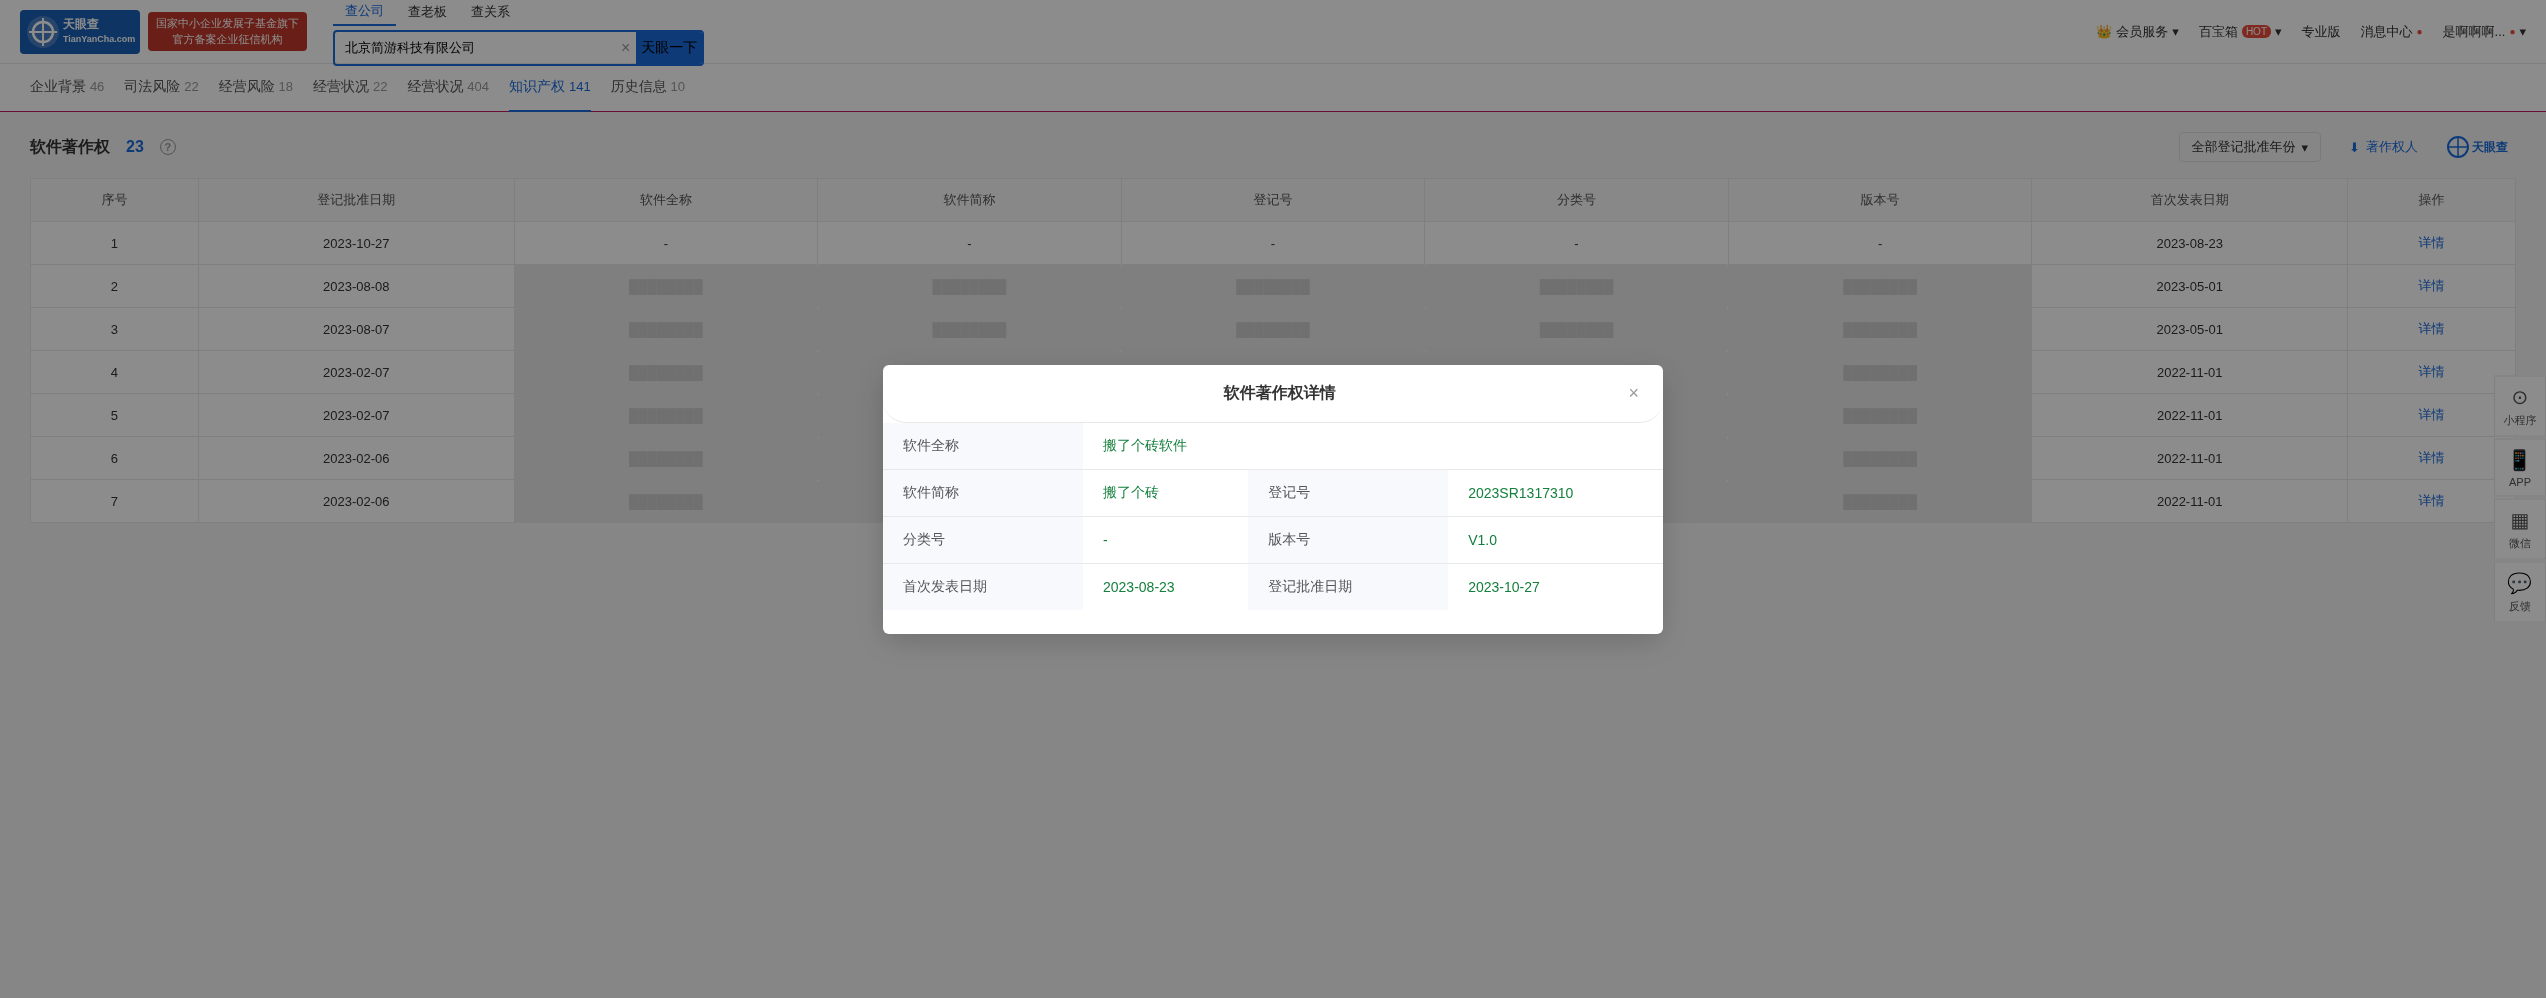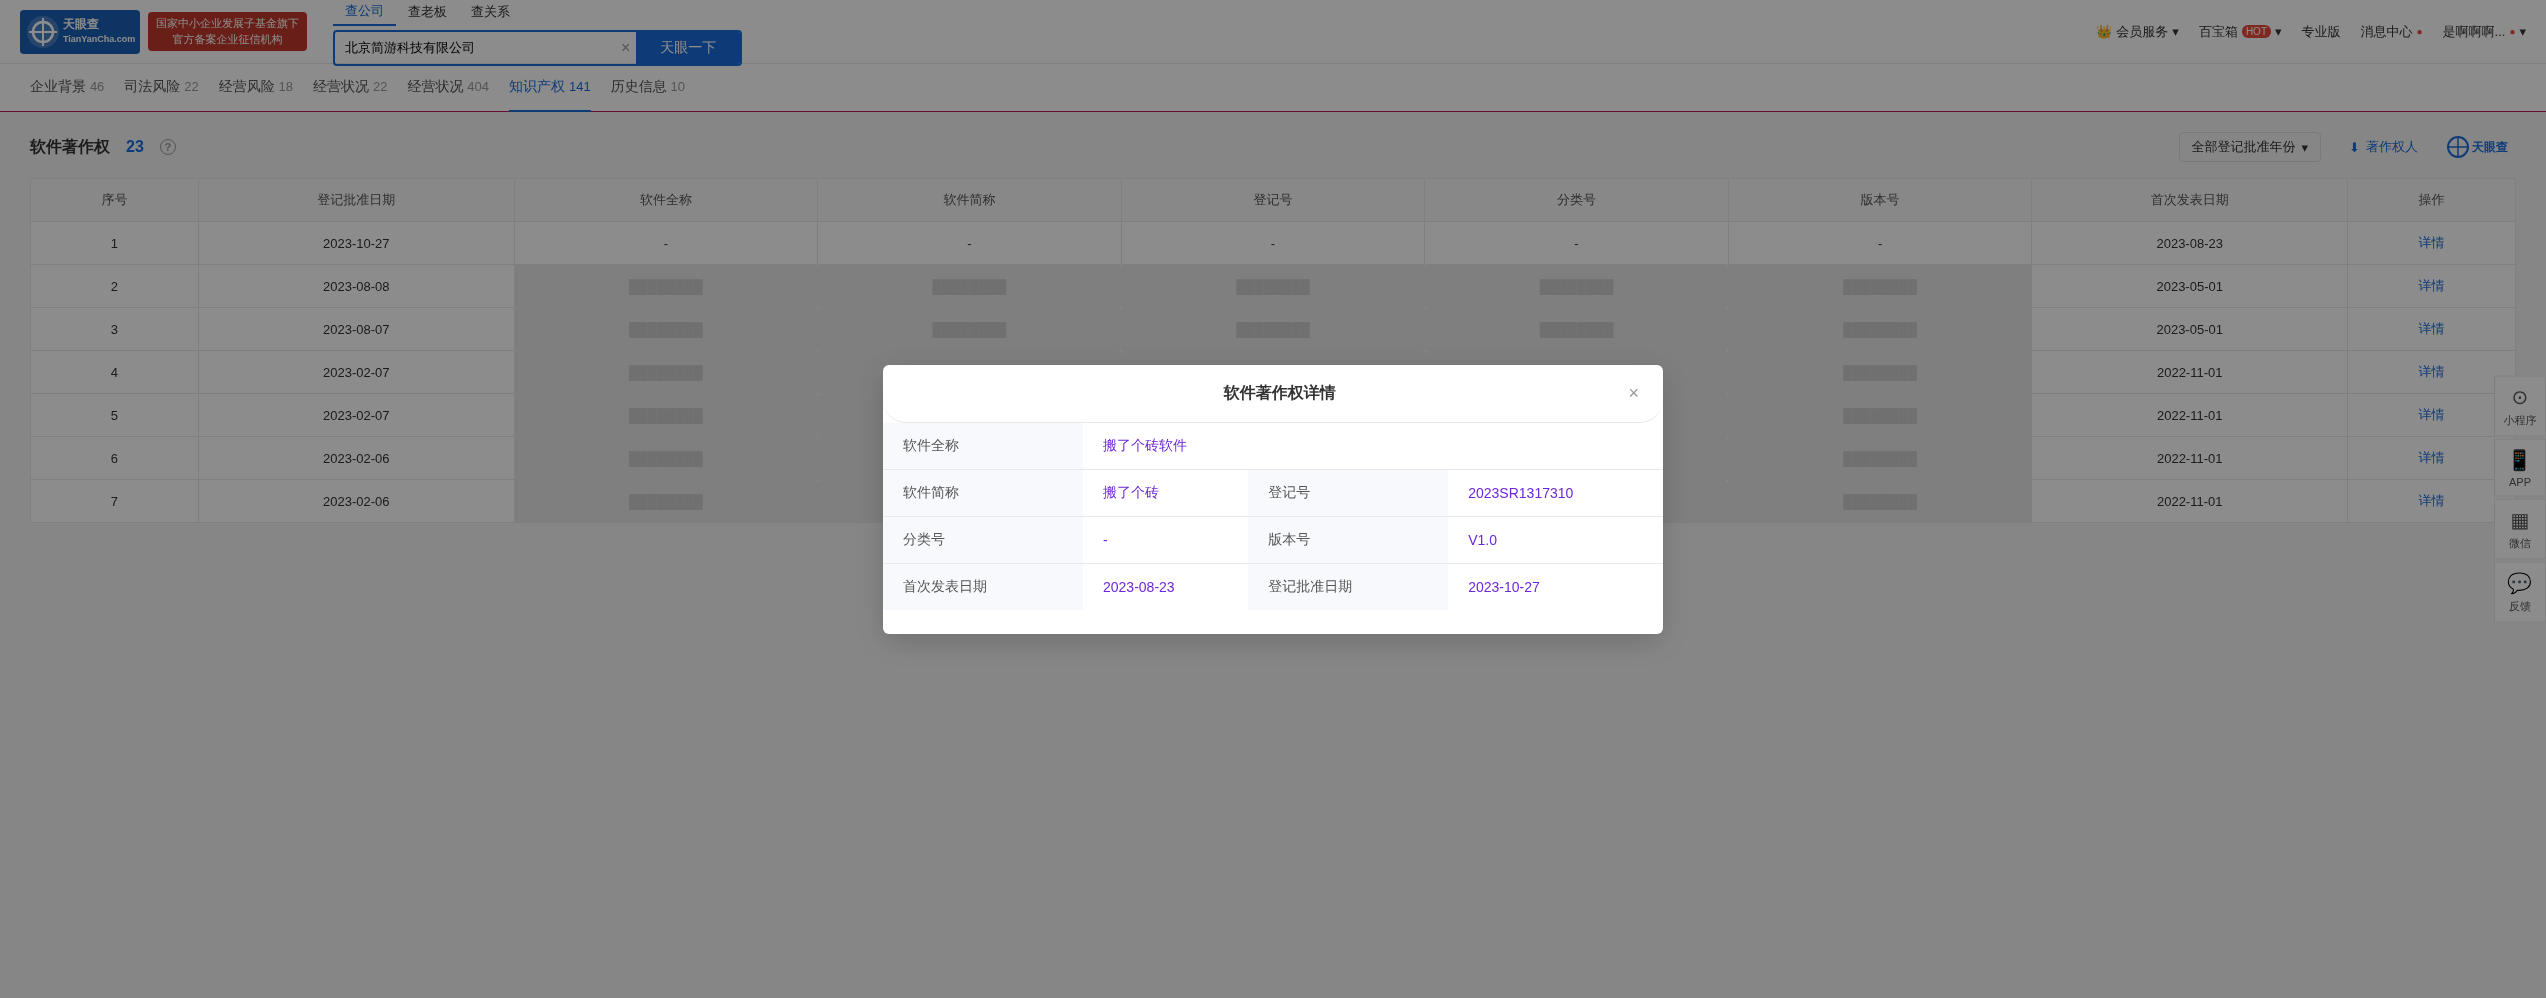--- a/index.html
+++ b/index.html
@@ -10,21 +10,21 @@
     .logo-area { display: flex; align-items: center; gap: 8px; }
     .logo-img { width: 120px; height: 44px; background: #1a5fb4; border-radius: 4px; display: flex; align-items: center; justify-content: center; color: #fff; font-size: 13px; font-weight: bold; }
     .logo-badge { background: #c0392b; color: #fff; font-size: 11px; padding: 4px 8px; border-radius: 4px; line-height: 1.4; text-align: center; }
     .search-area { display: flex; align-items: center; gap: 0; margin-left: 10px; }
     .search-tabs { display: flex; gap: 0; }
     .search-tab { padding: 4px 12px; font-size: 13px; cursor: pointer; color: #333; border: none; background: none; }
     .search-tab.active { color: #1a6cdb; border-bottom: 2px solid #1a6cdb; }
     .search-box { display: flex; align-items: center; border: 2px solid #1a6cdb; border-radius: 4px; overflow: hidden; margin-top: 4px; }
     .search-input { width: 280px; padding: 6px 10px; border: none; outline: none; font-size: 13px; }
     .search-clear { padding: 6px; cursor: pointer; color: #999; background: none; border: none; font-size: 16px; }
-    .search-btn { background: #1a6cdb; color: #ffffff; padding: 7px 24px; border: none; cursor: pointer; font-size: 14px; white-space: nowrap; }
+    .search-btn { background: #1a6cdb; color: #000000; padding: 7px 5px; border: none; cursor: pointer; font-size: 14px; white-space: nowrap; }
     .header-right { display: flex; align-items: center; gap: 20px; margin-left: auto; }
     .header-link { font-size: 13px; color: #333; cursor: pointer; display: flex; align-items: center; gap: 4px; }
     .header-link .crown { color: #e6a817; }
     .hot-badge { background: #e74c3c; color: #fff; font-size: 10px; padding: 1px 4px; border-radius: 6px; }
 
     
     .nav-tabs { background: #fff; border-bottom: 1px solid #be185d; display: flex; align-items: center; padding: 0 30px; height: 48px; gap: 20px; }
     .nav-tab { font-size: 14px; color: #555; cursor: pointer; padding: 14px 0; border-bottom: 2px solid transparent; white-space: nowrap; }
     .nav-tab.active { color: #1a6cdb; border-bottom: 2px solid #1a6cdb; }
     .nav-tab .count { color: #999; font-size: 13px; }
@@ -61,21 +61,21 @@
     .modal { background: #fff; border-radius: 6px; width: 780px; padding: 0; box-shadow: 0 8px 32px rgba(0,0,0,0.18); }
     .modal-header { display: flex; align-items: center; justify-content: space-between; padding: 18px 24px; border-bottom: 1px solid #e8e8e8; border-radius: 23px; }
     .modal-title { font-size: 16px; font-weight: bold; color: #333; flex: 1; text-align: center; }
     .modal-close { font-size: 18px; color: #999; cursor: pointer; background: none; border: none; }
     .modal-body { padding: 0 0 24px 0; }
     .modal-table { width: 100%; border-collapse: collapse; }
     .modal-table tr { border-bottom: 1px solid #e8e8e8; }
     .modal-table tr:last-child { border-bottom: none; }
     .modal-table td { padding: 14px 20px; font-size: 14px; }
     .modal-table .label-cell { background: #f7f9fc; color: #555; width: 200px; font-weight: 500; }
-    .modal-table .value-cell { color: #6d28d9; }
+    .modal-table .value-cell { color: #15803d; }
   </style>
 </head>
 <body>
 
 <div class="header">
   <div class="logo-area">
     <div class="logo-img">
       <svg width="110" height="36" viewBox="0 0 110 36">
         <circle cx="18" cy="18" r="16" fill="#fff" opacity="0.2"></circle>
         <circle cx="18" cy="18" r="10" fill="none" stroke="#fff" stroke-width="2.5"></circle>

